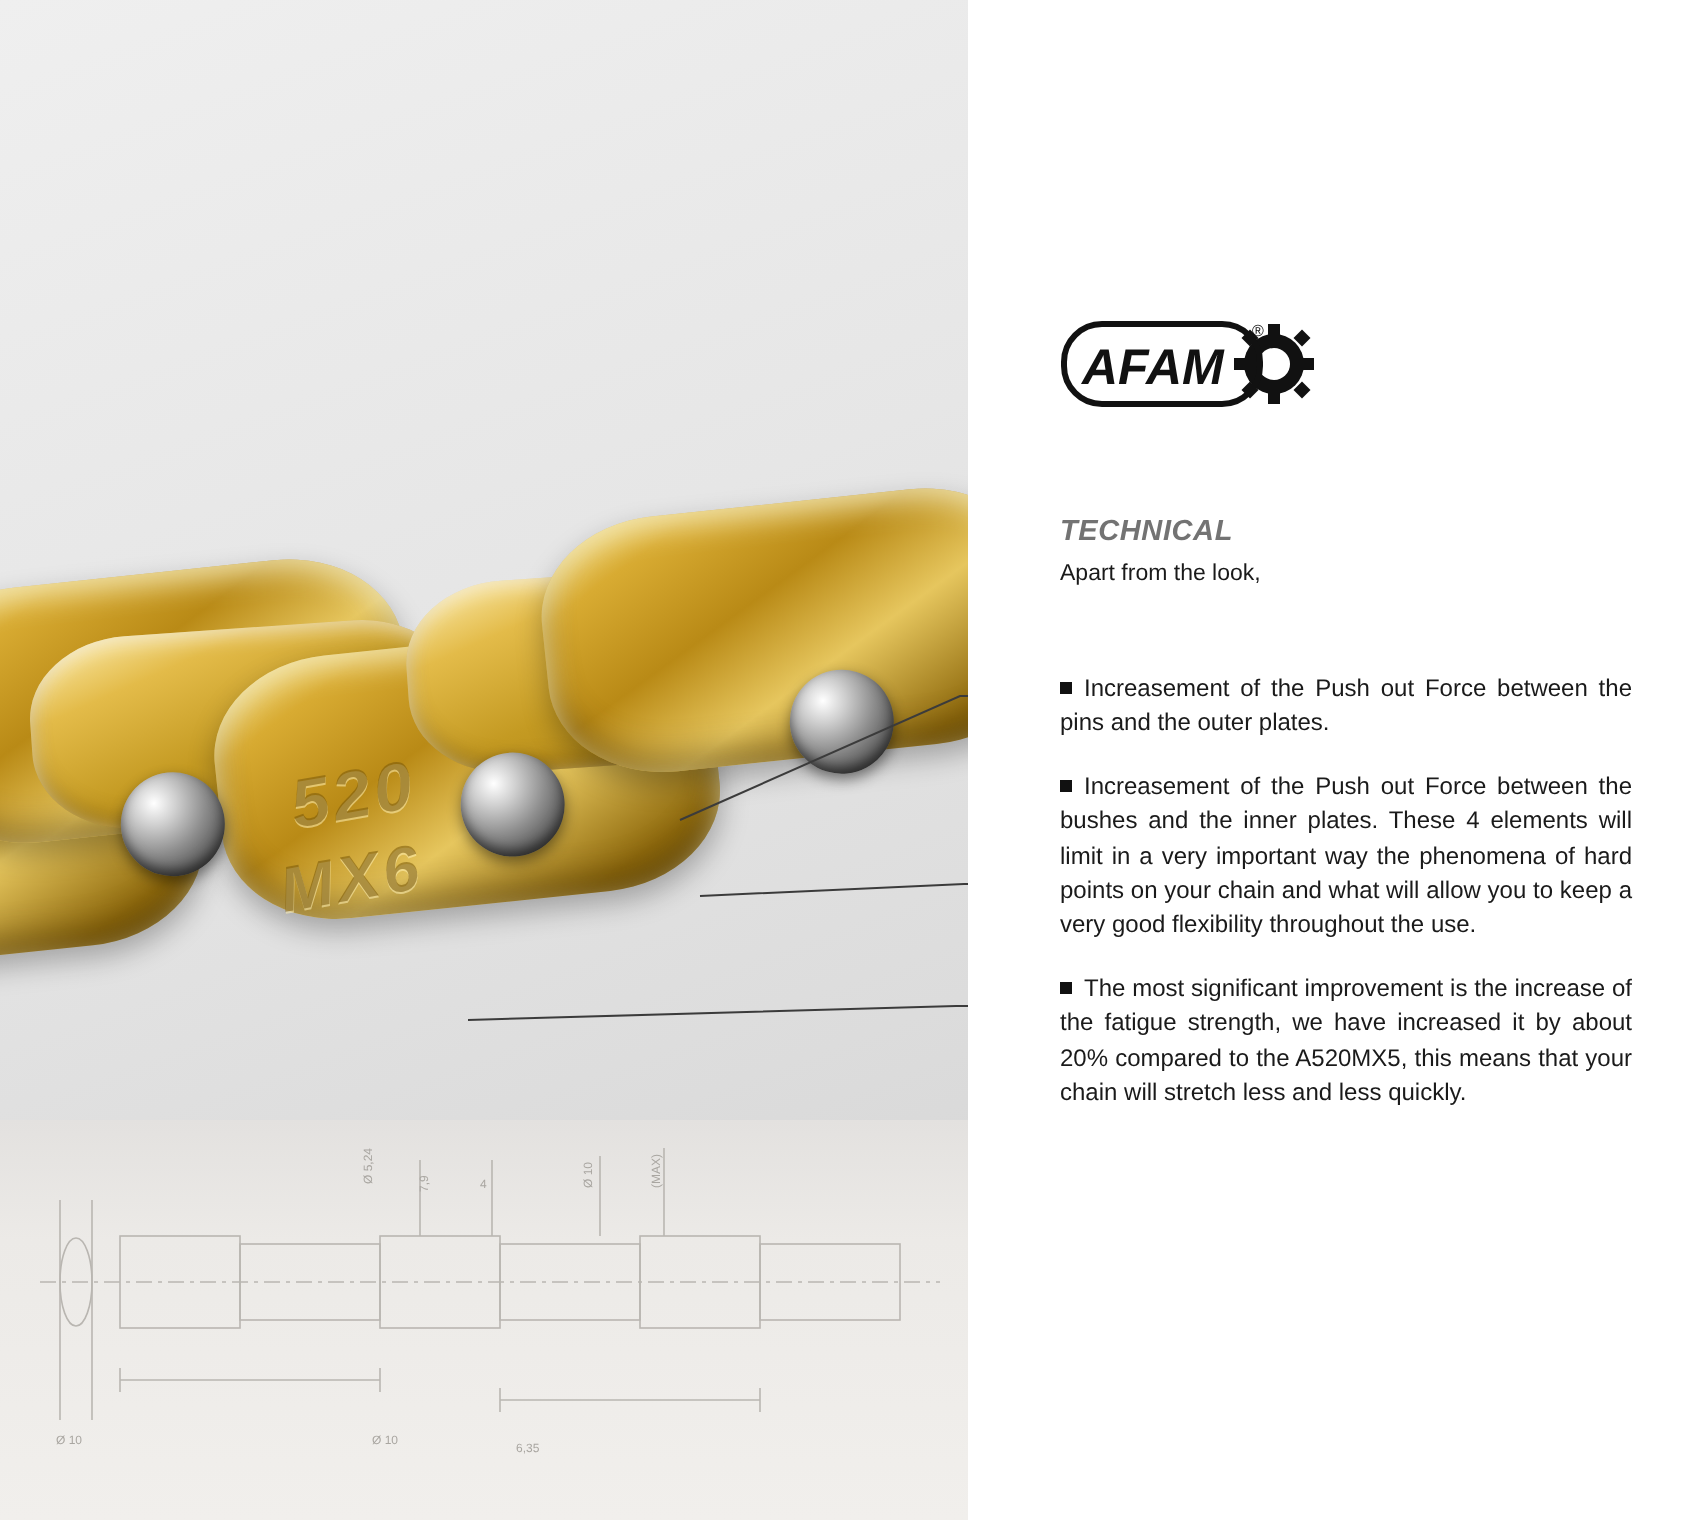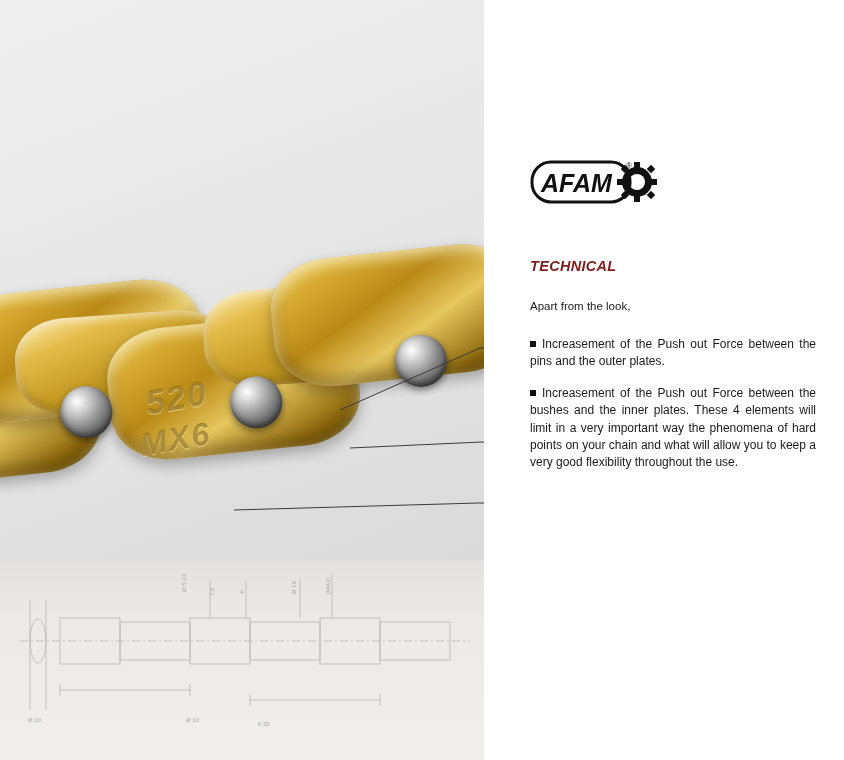--- a/index.html
+++ b/index.html
@@ -128,27 +128,27 @@
     width: 130px;
     height: 62px;
   }
   .section-title {
     position: absolute;
     left: 0;
     top: 258px;
     font-size: 14.5px;
     font-weight: bold;
     font-style: italic;
-    color: #7f1d1d;
+    color: #737373;
     letter-spacing: 0.3px;
   }
   .intro {
     position: absolute;
     left: 0;
-    top: 298px;
+    top: 279px;
     width: 286px;
     font-size: 11.5px;
     line-height: 17px;
     color: #1a1a1a;
   }
   .bullets {
     position: absolute;
     left: 0;
     top: 336px;
     width: 286px;
@@ -274,15 +274,18 @@
       <div>Apart from the look,</div>
     </div>
 
     <div class="bullets">
       <div class="bullet b1">
         <span class="sq"></span><span>Increasement of the Push out Force between the pins and the outer plates.</span>
       </div>
       <div class="bullet b2">
         <span class="sq"></span><span>Increasement of the Push out Force between the bushes and the inner plates. These 4 elements will limit in a very important way the phenomena of hard points on your chain and what will allow you to keep a very good flexibility throughout the use.</span>
       </div>
+      <div class="bullet b3">
+        <span class="sq"></span><span>The most significant improvement is the increase of the fatigue strength, we have increased it by about 20% compared to the A520MX5, this means that your chain will stretch less and less quickly.</span>
+      </div>
     </div>
   </div>
 </div>
 
 </body></html>

